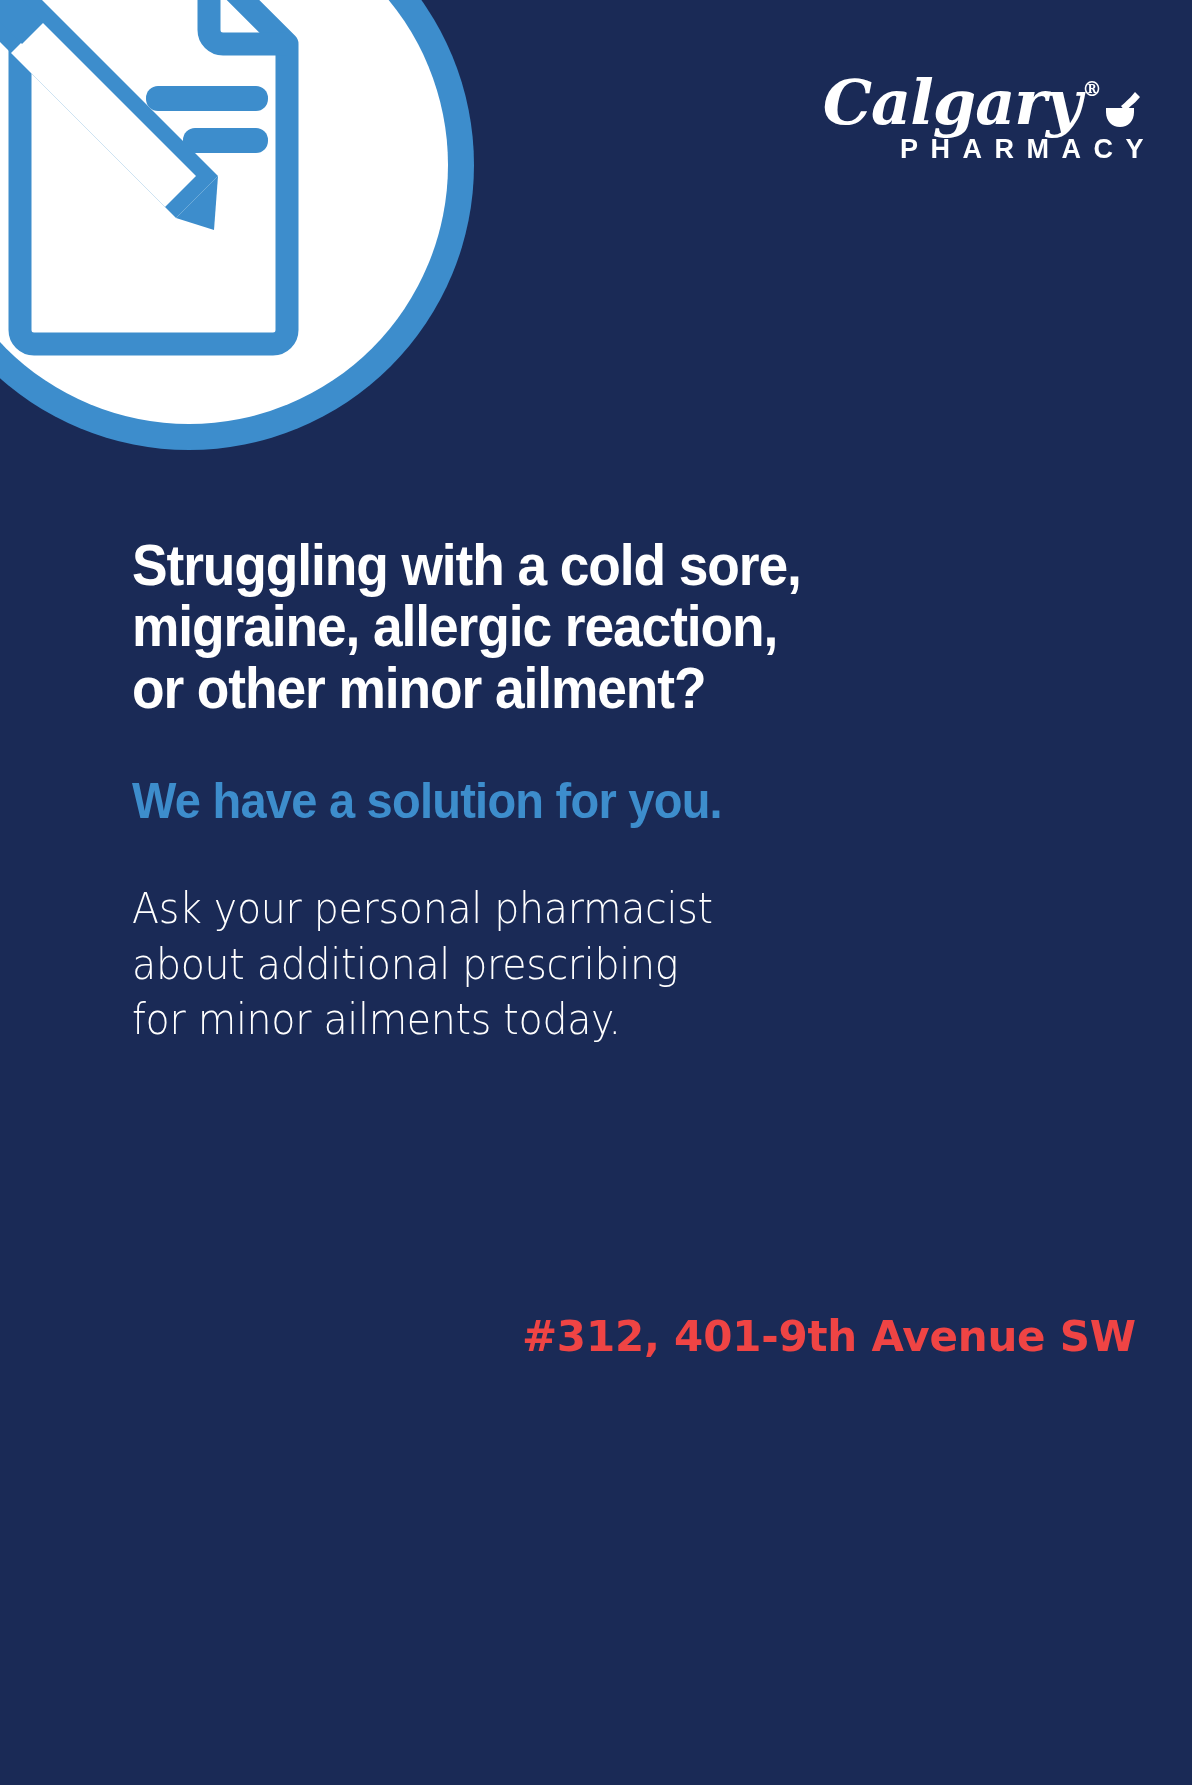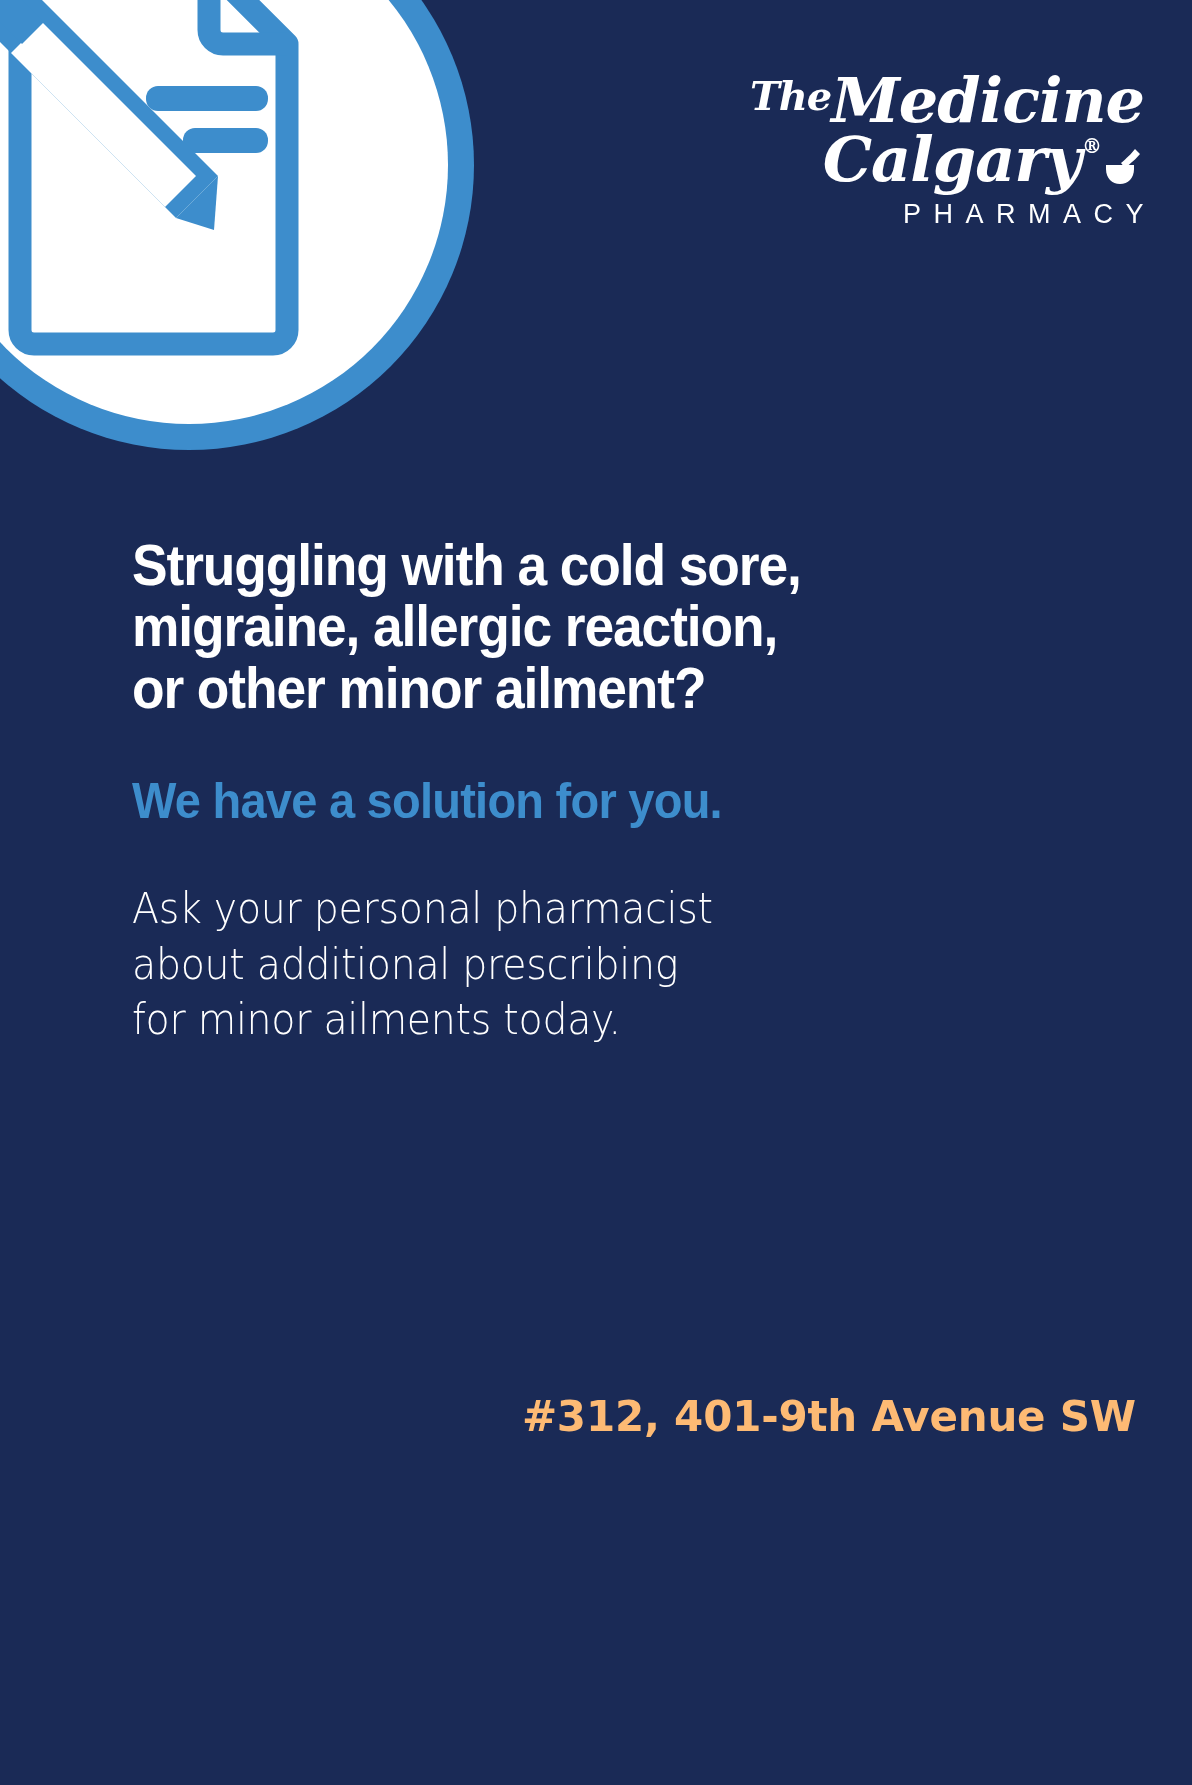--- a/index.html
+++ b/index.html
@@ -96,24 +96,24 @@
   #mortar-icon {
     display: inline-block;
     width: 40px;
     height: 40px;
     vertical-align: -6px;
     margin-left: 2px;
   }
   .logo-line3 {
     display: block;
     font-family: "Liberation Sans", sans-serif;
-    font-weight: normal;
+    font-weight: bold;
     font-size: 27px;
     letter-spacing: 12.5px;
-    margin-top: 8px;
+    margin-top: 0;
     margin-right: -12px;
     white-space: nowrap;
   }
 
   
   #copy {
     position: absolute;
     left: 132px;
     top: 534px;
     width: 830px;
@@ -158,23 +158,23 @@
   }
   #body-copy .bl {
     display: block;
     white-space: nowrap;
   }
 
   
   #address {
     position: absolute;
     right: 56px;
-    top: 1388px;
+    top: 1308px;
     text-align: right;
-    color: #fdba74;
+    color: #ef4444;
     font-family: "DejaVu Sans", sans-serif;
     font-weight: bold;
     font-size: 42px;
     line-height: 1.38;
     letter-spacing: -0.2px;
   }
   #address .al {
     display: block;
     white-space: nowrap;
   }
@@ -199,21 +199,20 @@
 
       <path d="M33 115 L64 84 L218 238 L187 269 Z" fill="#ffffff"></path>
 
       <path d="M0 62 L22 40 L66 84 L44 106 Z" fill="#3d8dcc"></path>
 
       <path d="M198 280 L240 238 L236 292 Z" fill="#3d8dcc"></path>
     </svg>
   </div>
 
   <div id="logo">
-    <span class="logo-line1"><span class="logo-the">The</span><span>Medicine</span></span>
     <span class="logo-line2"><span>Calgary</span><span class="logo-reg">®</span><svg id="mortar-icon" viewBox="0 0 40 40" xmlns="http://www.w3.org/2000/svg">
         <path d="M33 2 C30 6 24 12 19 16 L23 21 C28 17 35 11 38 7 Z" fill="#ffffff"></path>
         <path d="M4 18 h28 v4 c0 9 -6 15 -14 15 S4 31 4 22 z" fill="#ffffff"></path>
       </svg></span>
     <span class="logo-line3">PHARMACY</span>
   </div>
 
   <div id="copy">
     <h1 id="headline">
       <span class="hl">Struggling with a cold sore,</span>

